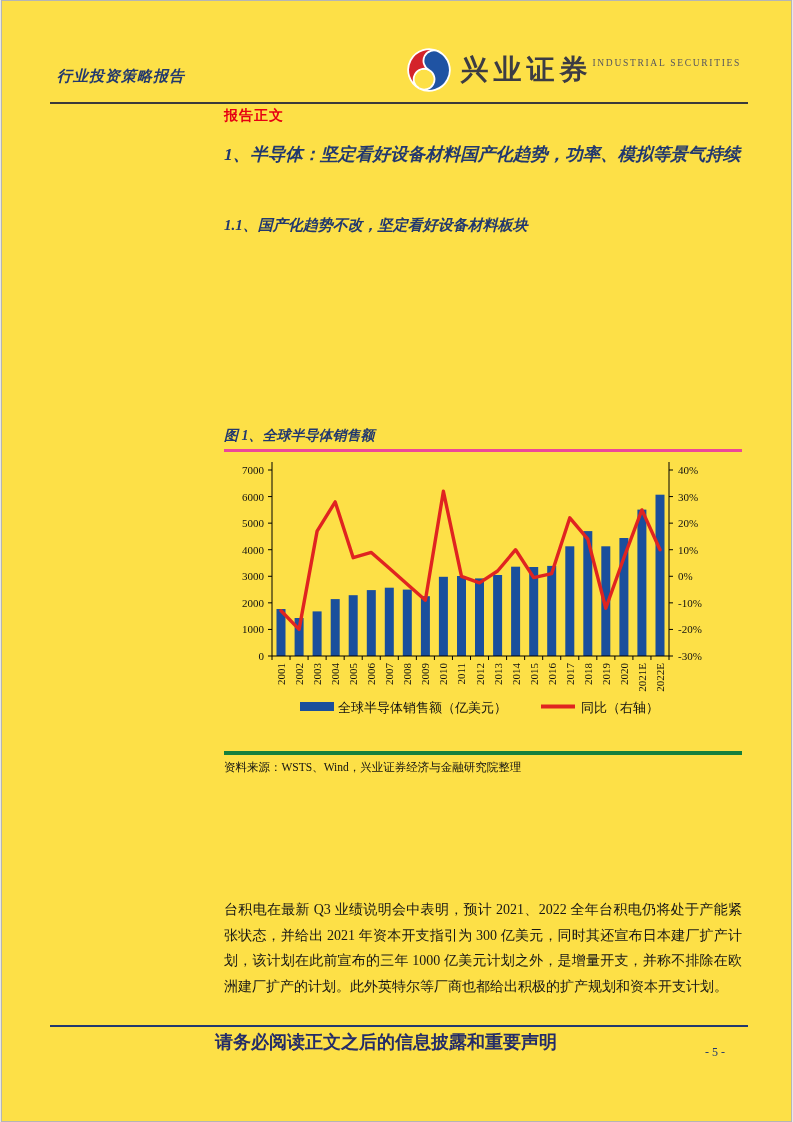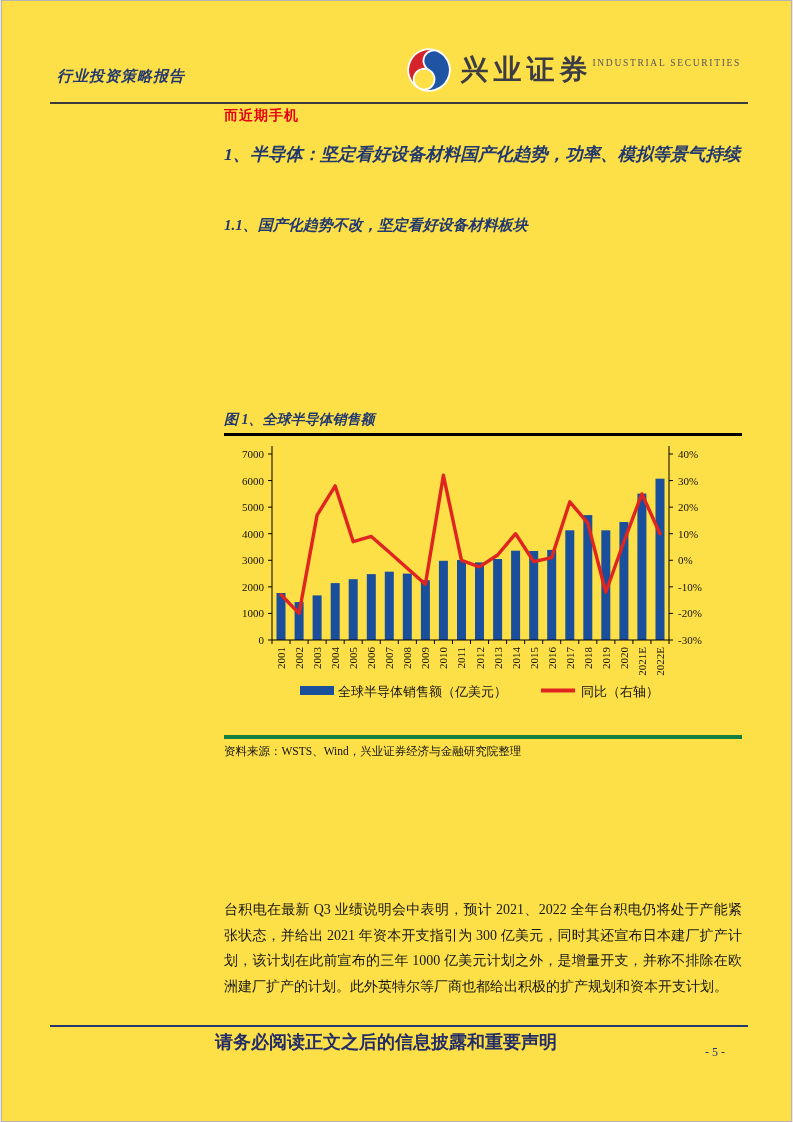--- a/index.html
+++ b/index.html
@@ -46,21 +46,21 @@
     font-size:14px;line-height:25.6px;text-align:justify;color:#161616;
   }
   .p1{top:252px;}
   .p1 .lead{font-weight:bold;font-style:italic;}
   .p2{top:756px;}
   .p3{top:882px;}
   
   .figure{position:absolute;left:222px;top:410px;width:518px;}
   .fig-caption{
     font-size:14px;font-weight:bold;font-style:italic;color:#22386E;
-    padding-bottom:4px;border-bottom:3px solid #000000;
+    padding-bottom:4px;border-bottom:3px solid #ec4899;margin-top:16px;
   }
   .fig-chart{margin-top:2px;}
   .fig-source{
     border-top:4px solid #15803d;padding-top:5px;margin-top:15px;
     font-size:11.5px;color:#111111;
   }
   
   .footer-rule{position:absolute;left:48px;top:1024px;width:698px;height:2px;background:#22386E;}
   .disclaimer{
     position:absolute;left:213px;top:1029px;
@@ -84,21 +84,21 @@
       </g>
     </svg>
     <div class="brand-text">
       <div class="brand-cn">兴业证券</div>
       <div class="brand-en">INDUSTRIAL SECURITIES</div>
     </div>
   </div>
 
   <div class="header-rule"></div>
 
-  <div class="section-label">而近期手机</div>
+  <div class="section-label">报告正文</div>
 
   <div class="h1">1、半导体：坚定看好设备材料国产化趋势，功率、模拟等景气持续</div>
   <div class="h2">1.1、国产化趋势不改，坚定看好设备材料板块</div>
 
 
   <div class="figure">
     <div class="fig-caption">图 1、全球半导体销售额</div>
     <div class="fig-chart" id="chart"><svg viewBox="0 0 517 278" width="517" height="278">
           <g fill="#1A4F9C">
             <rect x="52.5" y="155.0" width="9" height="47.0"></rect>

